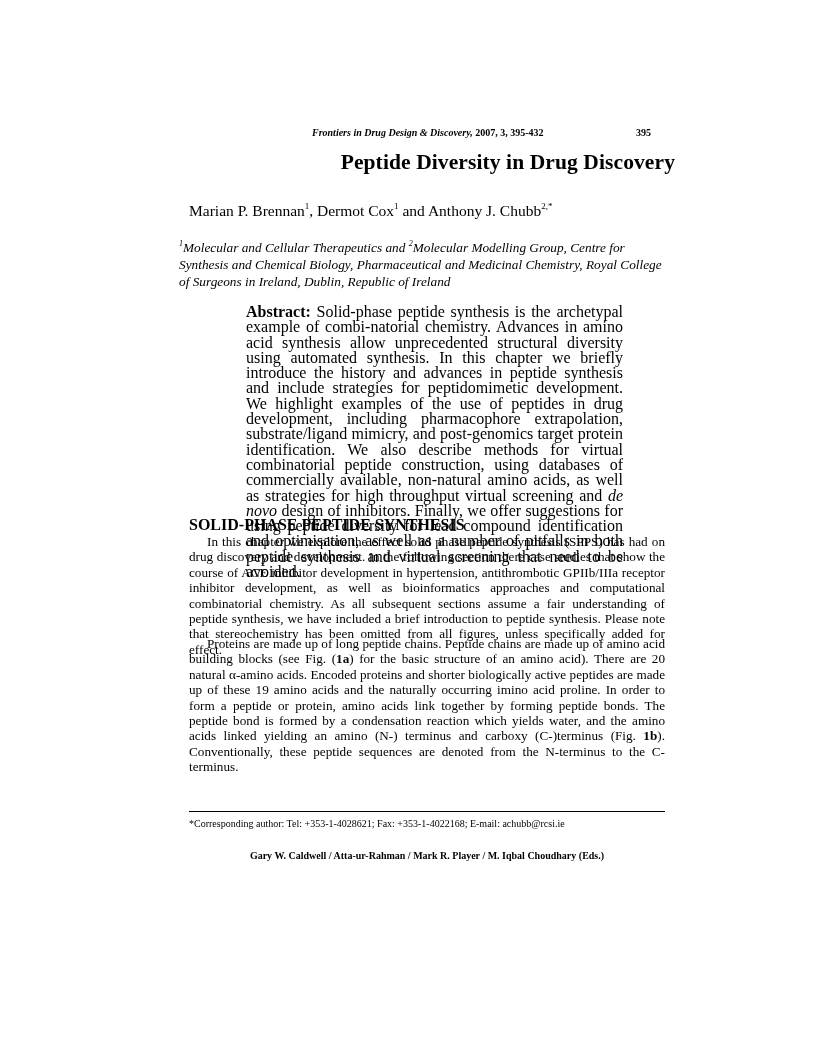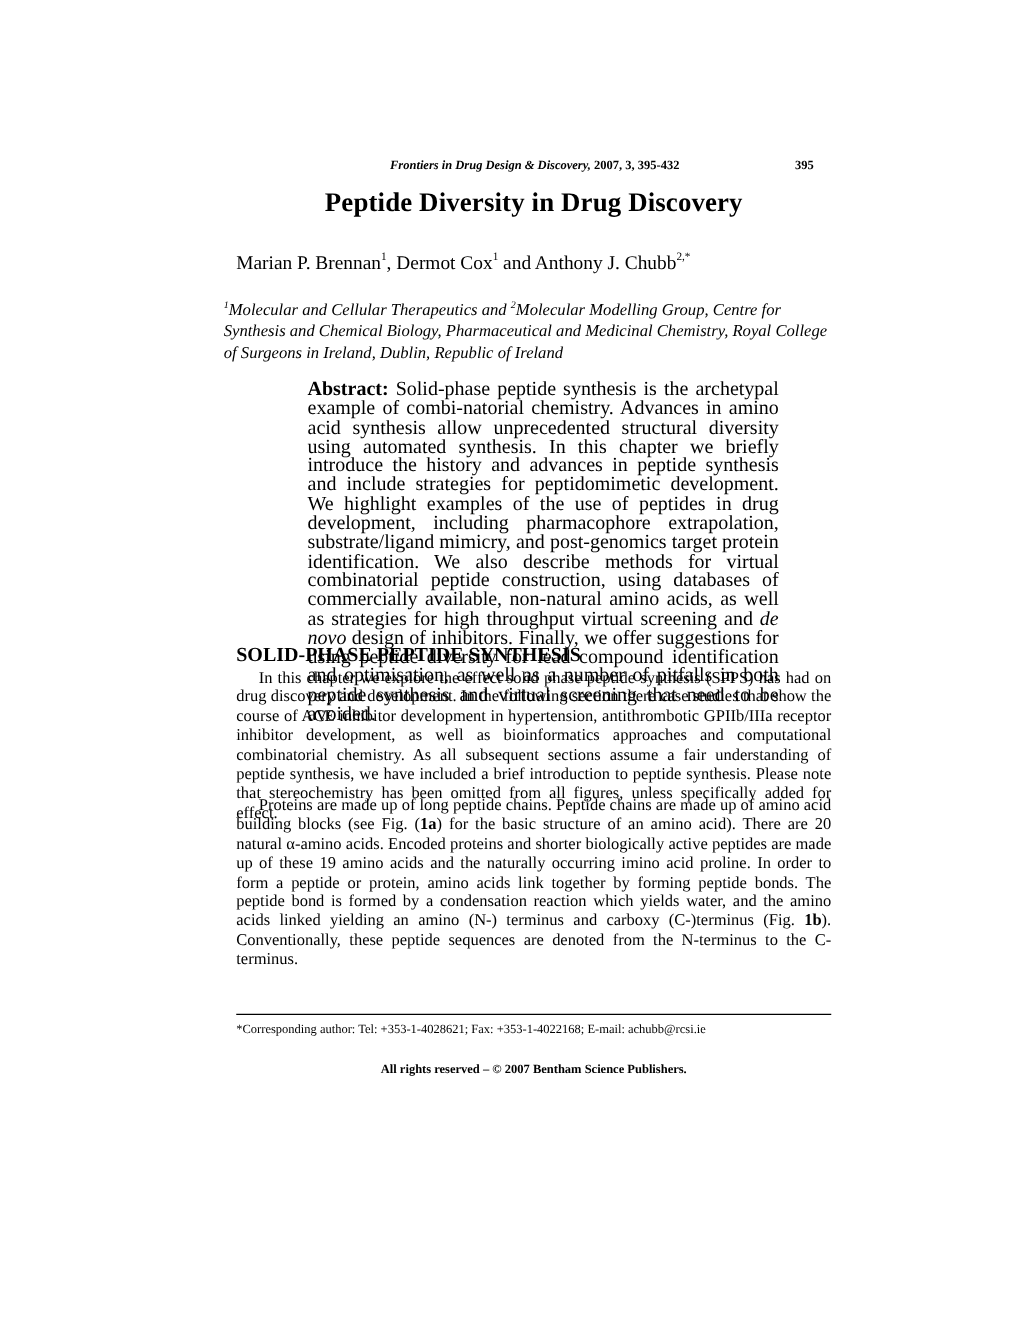--- a/index.html
+++ b/index.html
@@ -5,21 +5,21 @@
   html, body { margin:0; padding:0; background:#ffffff; }
   body { width:816px; height:1056px; position:relative; overflow:hidden;
          font-family:"Liberation Serif", serif; color:#000; }
   .page { position:absolute; left:189px; top:0; width:476px; }
 
   .running-head { position:absolute; top:127px; left:0; width:476px; font-size:10px; font-weight:bold; }
   .running-head .journal { position:absolute; left:123px; font-style:italic; }
   .running-head .jmeta { font-style:normal; }
   .running-head .pageno { position:absolute; right:14px; }
 
-  .title { position:absolute; top:150px; left:0; width:476px; text-align:center;
+  .title { position:absolute; top:150px; left:10px; width:476px; text-align:right;
            font-size:21.5px; font-weight:bold; letter-spacing:0.1px; }
 
   .authors { position:absolute; top:202px; left:0; width:476px; font-size:15.5px; }
   .authors sup { font-size:9px; vertical-align:7px; line-height:0; }
 
   .affil { position:absolute; top:239px; left:-10px; width:496px; 
            font-size:13.3px; font-style:italic; line-height:17px; }
   .affil sup { font-size:8px; vertical-align:6px; line-height:0; }
 
   .abstract { position:absolute; top:304px; left:57px; width:377px; font-size:16px;
@@ -71,16 +71,16 @@
   </div>
 
   <div class="body-text p2">
     <p><span>Proteins are made up of long peptide chains. Peptide chains are made up of amino acid building blocks (see Fig. (</span><b>1a</b><span>) for the basic structure of an amino acid). There are 20 natural α-amino acids. Encoded proteins and shorter biologically active peptides are made up of these 19 amino acids and the naturally occurring imino acid proline. In order to form a peptide or protein, amino acids link together by forming peptide bonds. The peptide bond is formed by a condensation reaction which yields water, and the amino acids linked yielding an amino (N-) terminus and carboxy (C-)terminus (Fig. </span><b>1b</b><span>). Conventionally, these peptide sequences are denoted from the N-terminus to the C-terminus.</span></p>
   </div>
 
   <div class="footnote-rule"></div>
   <div class="footnote">*Corresponding author: Tel: +353-1-4028621; Fax: +353-1-4022168; E-mail: achubb@rcsi.ie</div>
 
   <div class="editors">
-    <div>All rights reserved – © 2007 Bentham Science Publishers.</div>
+    <div>Gary W. Caldwell / Atta-ur-Rahman / Mark R. Player  / M. Iqbal Choudhary (Eds.)</div>
   </div>
 
 </div>
 
 </body></html>

